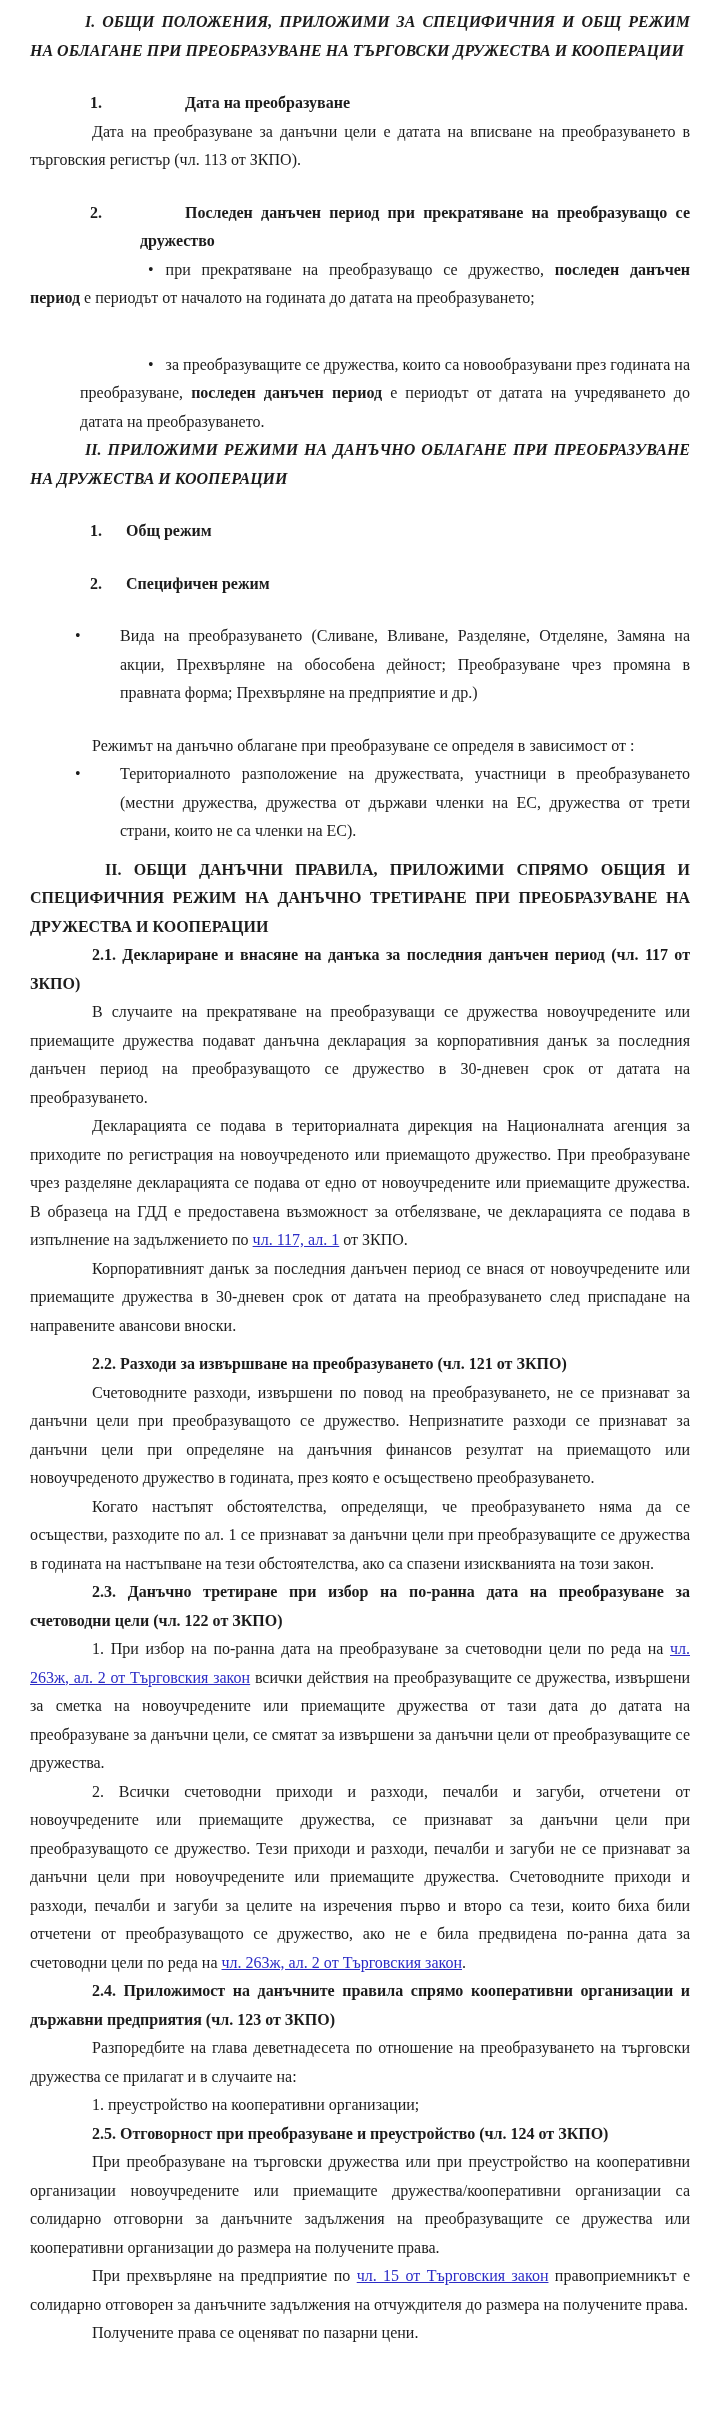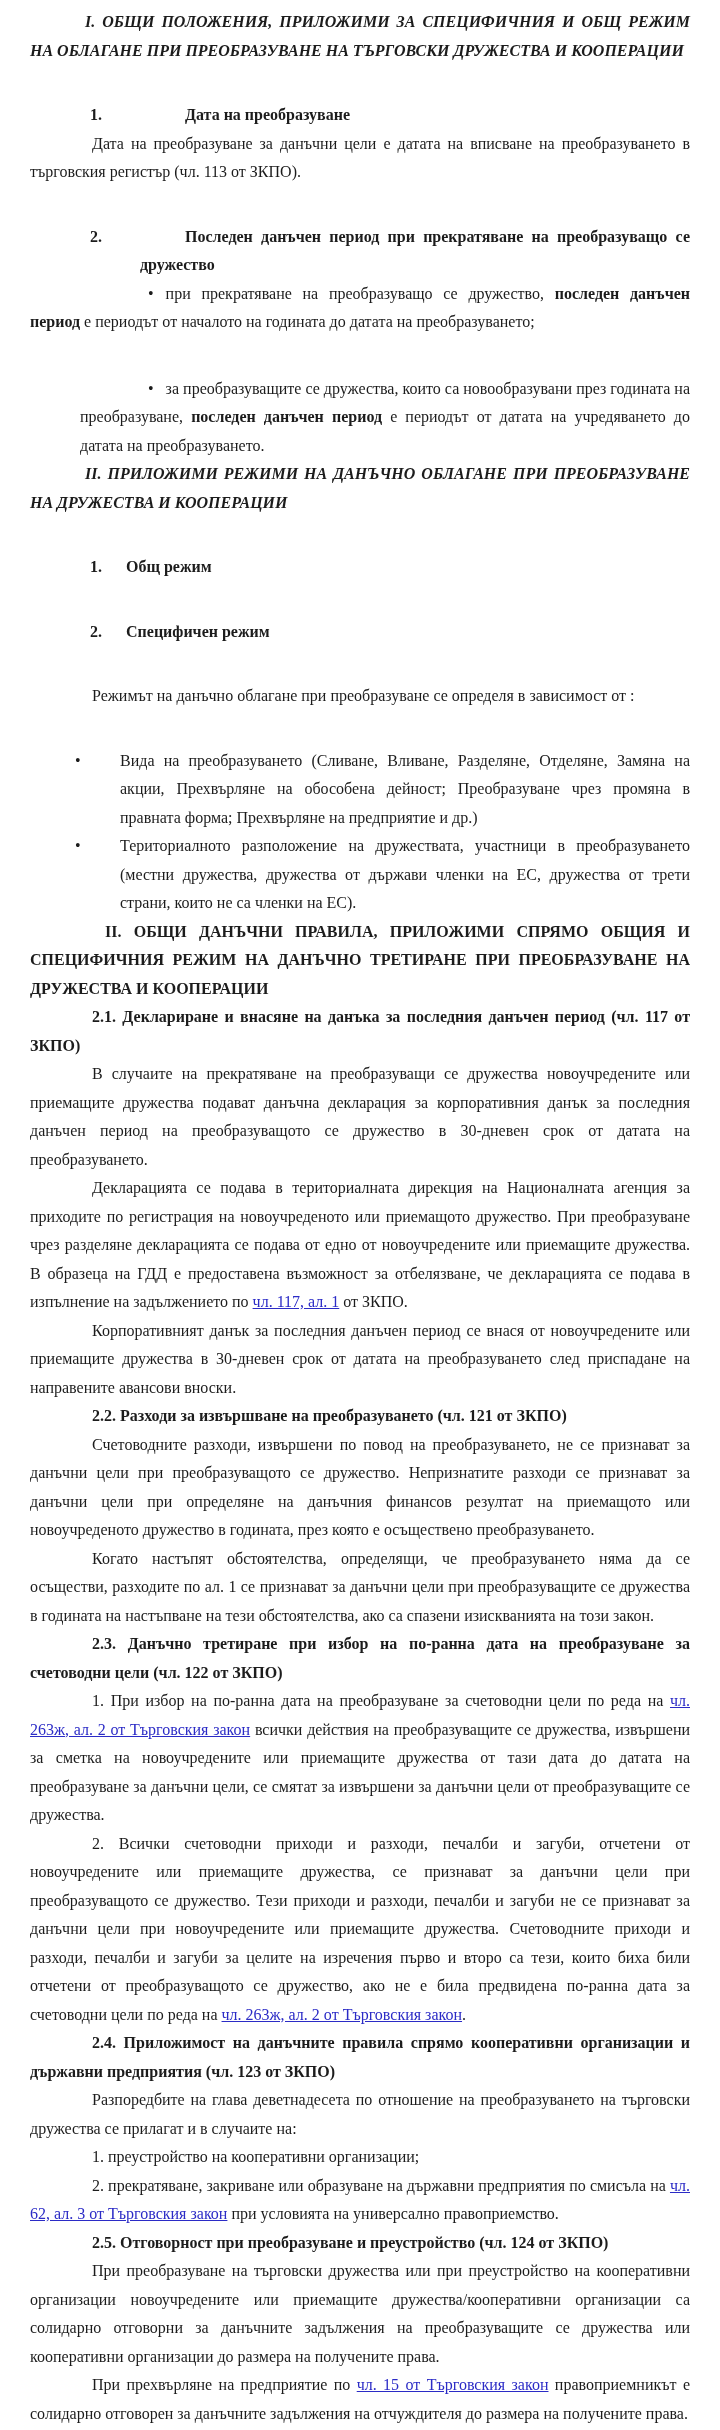--- a/index.html
+++ b/index.html
@@ -14,22 +14,22 @@
     min-height:2430px;
     padding:8px 30px 30px 30px;
     background:#ffffff;
   }
   .block{
     font-size:16px;
     line-height:28.5px;
     text-align:justify;
     margin:0;
   }
-  .gap{margin-top:36px;}
-  .gap-sm{margin-top:0;}
+  .gap{margin-top:24px;}
+  .gap-sm{margin-top:10px;}
   .bold{font-weight:bold;}
   
   .h-main{font-weight:bold;text-indent:55px;font-style:italic;}
   .h2{font-weight:bold;text-indent:75px;}
   .h3{font-weight:bold;text-indent:62px;}
   
   .para{text-indent:62px;}
   
   .hnum{font-weight:bold;margin-left:60px;padding-left:50px;text-indent:-50px;}
   .hnum .num{display:inline-block;width:95px;text-indent:0;}
@@ -50,35 +50,34 @@
 <div id="page">
     <div class="block h-main"><span class="bold">I. ОБЩИ ПОЛОЖЕНИЯ, ПРИЛОЖИМИ ЗА СПЕЦИФИЧНИЯ И ОБЩ РЕЖИМ НА ОБЛАГАНЕ ПРИ ПРЕОБРАЗУВАНЕ НА ТЪРГОВСКИ ДРУЖЕСТВА И КООПЕРАЦИИ</span></div>
     <div class="block hnum gap"><span class="num">1.</span><span class="bold">Дата на преобразуване</span></div>
     <div class="block para"><span>Дата на преобразуване за данъчни цели е датата на вписване на преобразуването в търговския регистър (чл. 113 от ЗКПО).</span></div>
     <div class="block hnum gap"><span class="num">2.</span><span class="bold">Последен данъчен период при прекратяване на преобразуващо се дружество</span></div>
     <div class="block bullet-a"><span class="bullet-glyph">•</span><span>при прекратяване на преобразуващо се дружество, </span><span class="bold">последен данъчен период</span><span> е периодът от началото на годината до датата на преобразуването;</span></div>
     <div class="block bullet-b"><span class="bullet-glyph">•</span><span>за преобразуващите се дружества, които са новообразувани през годината на преобразуване, </span><span class="bold">последен данъчен период</span><span> е периодът от датата на учредяването до датата на преобразуването.</span></div>
     <div class="block h-main"><span class="bold">II. ПРИЛОЖИМИ РЕЖИМИ НА ДАНЪЧНО ОБЛАГАНЕ ПРИ ПРЕОБРАЗУВАНЕ НА ДРУЖЕСТВА И КООПЕРАЦИИ</span></div>
     <div class="block hnum-sub gap"><span class="num">1.</span><span class="bold">Общ режим</span></div>
     <div class="block hnum-sub gap"><span class="num">2.</span><span class="bold">Специфичен режим</span></div>
+    <div class="block bullet-std gap"><span class="bullet-glyph">•</span><span>Вида на преобразуването (Сливане, Вливане, Разделяне, Отделяне, Замяна на акции, Прехвърляне на обособена дейност;  Преобразуване чрез промяна в правната форма; Прехвърляне на предприятие и др.)</span></div>
     <div class="block para gap"><span>Режимът на данъчно облагане при преобразуване се определя в зависимост от :</span></div>
-    <div class="block bullet-std gap"><span class="bullet-glyph">•</span><span>Вида на преобразуването (Сливане, Вливане, Разделяне, Отделяне, Замяна на акции, Прехвърляне на обособена дейност;  Преобразуване чрез промяна в правната форма; Прехвърляне на предприятие и др.)</span></div>
     <div class="block bullet-std"><span class="bullet-glyph">•</span><span>Териториалното разположение на дружествата, участници в преобразуването (местни дружества, дружества от държави членки на ЕС, дружества от трети страни, които не са членки на ЕС).</span></div>
     <div class="block h2 gap-sm"><span class="bold">II. ОБЩИ ДАНЪЧНИ ПРАВИЛА, ПРИЛОЖИМИ СПРЯМО ОБЩИЯ И СПЕЦИФИЧНИЯ РЕЖИМ НА ДАНЪЧНО ТРЕТИРАНЕ ПРИ ПРЕОБРАЗУВАНЕ НА ДРУЖЕСТВА И КООПЕРАЦИИ</span></div>
     <div class="block h3"><span class="bold">2.1. Деклариране и внасяне на данъка за последния данъчен период (чл. 117 от ЗКПО)</span></div>
     <div class="block para"><span>В случаите на прекратяване на преобразуващи се дружества новоучредените или приемащите дружества подават данъчна декларация за корпоративния данък за последния данъчен период на преобразуващото се дружество в 30-дневен срок от датата на преобразуването.</span></div>
     <div class="block para"><span>Декларацията се подава в териториалната дирекция на Националната агенция за приходите по регистрация на новоучреденото или приемащото дружество. При преобразуване чрез разделяне декларацията се подава от едно от новоучредените или приемащите дружества. В образеца на ГДД е предоставена възможност за отбелязване, че декларацията се подава в изпълнение на задължението по </span><a class="doc-link" href="#">чл. 117, ал. 1</a><span> от ЗКПО.</span></div>
     <div class="block para"><span>Корпоративният данък за последния данъчен период се внася от новоучредените или приемащите дружества в 30-дневен срок от датата на преобразуването след приспадане на направените авансови вноски.</span></div>
     <div class="block h3 gap-sm"><span class="bold">2.2. Разходи за извършване на преобразуването (чл. 121 от ЗКПО)</span></div>
     <div class="block para"><span>Счетоводните разходи, извършени по повод на преобразуването, не се признават за данъчни цели при преобразуващото се дружество. Непризнатите разходи се признават за данъчни цели при определяне на данъчния финансов резултат на приемащото или новоучреденото дружество в годината, през която е осъществено преобразуването.</span></div>
     <div class="block para"><span>Когато настъпят обстоятелства, определящи, че преобразуването няма да се осъществи, разходите по ал. 1 се признават за данъчни цели при преобразуващите се дружества в годината на настъпване на тези обстоятелства, ако са спазени изискванията на този закон.</span></div>
     <div class="block h3"><span class="bold">2.3. Данъчно третиране при избор на по-ранна дата на преобразуване за счетоводни цели (чл. 122 от ЗКПО)</span></div>
     <div class="block para"><span>1. При избор на по-ранна дата на преобразуване за счетоводни цели по реда на </span><a class="doc-link" href="#">чл. 263ж, ал. 2 от Търговския закон</a><span> всички действия на преобразуващите се дружества, извършени за сметка на новоучредените или приемащите дружества от тази дата до датата на преобразуване за данъчни цели, се смятат за извършени за данъчни цели от преобразуващите се дружества.</span></div>
     <div class="block para"><span>2. Всички счетоводни приходи и разходи, печалби и загуби, отчетени от новоучредените или приемащите дружества, се признават за данъчни цели при преобразуващото се дружество. Тези приходи и разходи, печалби и загуби не се признават за данъчни цели при новоучредените или приемащите дружества. Счетоводните приходи и разходи, печалби и загуби за целите на изречения първо и второ са тези, които биха били отчетени от преобразуващото се дружество, ако не е била предвидена по-ранна дата за счетоводни цели по реда на </span><a class="doc-link" href="#">чл. 263ж, ал. 2 от Търговския закон</a><span>.</span></div>
     <div class="block h3"><span class="bold">2.4. Приложимост на данъчните правила спрямо кооперативни организации и държавни предприятия (чл. 123 от ЗКПО)</span></div>
     <div class="block para"><span>Разпоредбите на глава деветнадесета по отношение на преобразуването на търговски дружества се прилагат и в случаите на:</span></div>
     <div class="block para"><span>1. преустройство на кооперативни организации;</span></div>
-    <div class="block para"><span>2. прекратяване, закриване или образуване на държавни предприятия по смисъла на </span><a class="doc-link" href="#">чл. 62, ал. 3 от Търговския закон</a><span> при условията на универсално правоприемство.</span></div>
     <div class="block h3"><span class="bold">2.5. Отговорност при преобразуване и преустройство (чл. 124 от ЗКПО)</span></div>
     <div class="block para"><span>При преобразуване на търговски дружества или при преустройство на кооперативни организации новоучредените или приемащите дружества/кооперативни организации са солидарно отговорни за данъчните задължения на преобразуващите се дружества или кооперативни организации до размера на получените права.</span></div>
     <div class="block para"><span>При прехвърляне на предприятие по </span><a class="doc-link" href="#">чл. 15 от Търговския закон</a><span> правоприемникът е солидарно отговорен за данъчните задължения на отчуждителя до размера на получените права.</span></div>
     <div class="block para"><span>Получените права се оценяват по пазарни цени.</span></div>
   </div>
 
 </body></html>

